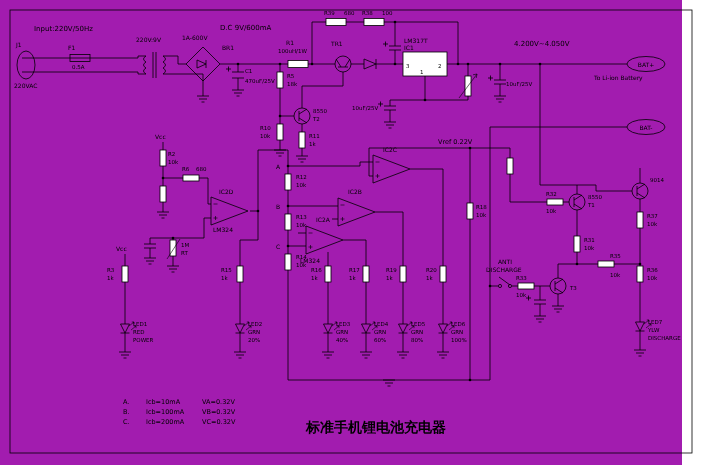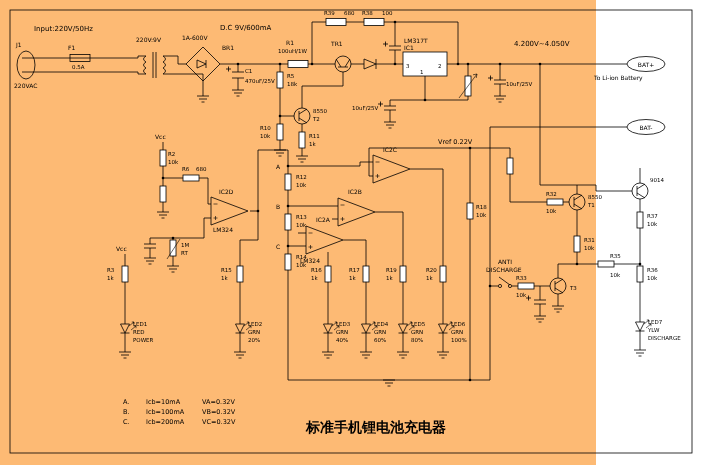--- a/index.html
+++ b/index.html
@@ -1,16 +1,16 @@
 <!DOCTYPE html>
 <html><head>
 <meta charset="utf-8">
 <style>
   html,body{margin:0;padding:0;background:#fff;}
-  .page{width:596px;height:465px;background:#fdba74;position:relative;}
+  .page{width:682px;height:465px;background:#a21caf;position:relative;}
   svg{display:block;}
   .w{stroke:#000;stroke-width:.8;fill:none;}
   .w6{stroke:#000;stroke-width:.6;fill:none;}
   .comp{fill:#fff;stroke:#000;stroke-width:.8;}
   .comp2{fill:none;stroke:#000;stroke-width:.8;}
   .dot{fill:#000;stroke:none;}
   text{font-family:"DejaVu Sans","Liberation Sans",sans-serif;fill:#000;}
   .t5{font-size:5.5px;}
   .t6{font-size:6px;}
   .t65{font-size:6.5px;}

